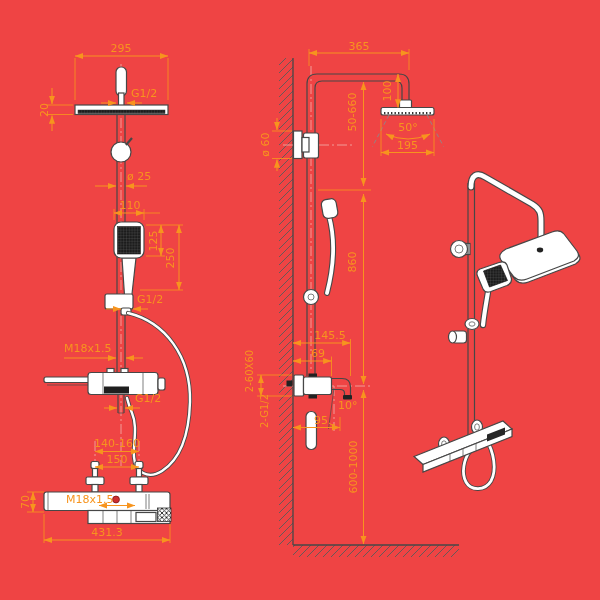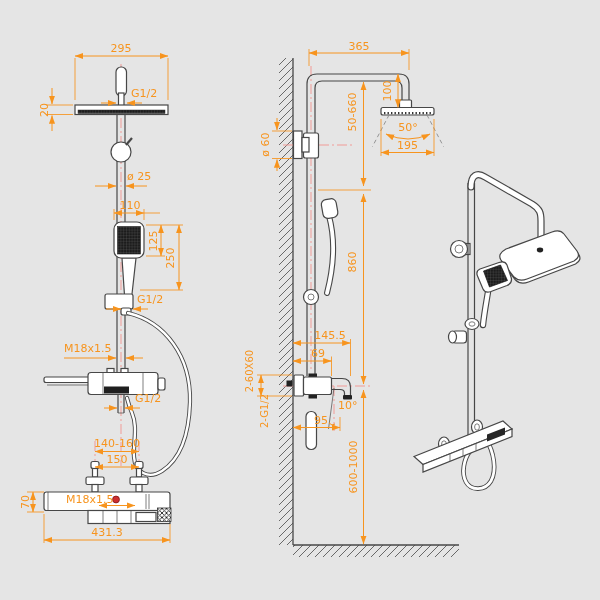--- a/index.html
+++ b/index.html
@@ -1,16 +1,16 @@
 <!DOCTYPE html>
 <html><head>
 <meta charset="utf-8">
 <style>
   html,body{margin:0;padding:0;background:#ffffff;}
-  .stage{width:600px;height:600px;position:relative;background:#e5e5e5;overflow:hidden;}
+  .stage{width:600px;height:600px;position:relative;background:#ef4444;overflow:hidden;}
   svg{display:block;}
   .hw{stroke:#474747;stroke-width:1.2;fill:#fff;}
   .hwl{stroke:#474747;stroke-width:1.2;fill:none;}
   .hwthin{stroke:#474747;stroke-width:0.7;fill:none;}
   .dim{stroke:#f7941e;stroke-width:1;fill:none;}
   .ext{stroke:#f7941e;stroke-width:0.85;fill:none;}
   .spray{stroke:#8a8a8a;stroke-width:0.9;fill:none;stroke-dasharray:4 3;}
   .dimtxt{fill:#f7941e;font-family:"DejaVu Sans",sans-serif;font-size:11px;}
   .dimtxt-s{fill:#f7941e;font-family:"DejaVu Sans",sans-serif;font-size:10px;}
   .cl{stroke:#f19b97;stroke-width:1;fill:none;stroke-dasharray:10 3 2 3;}

